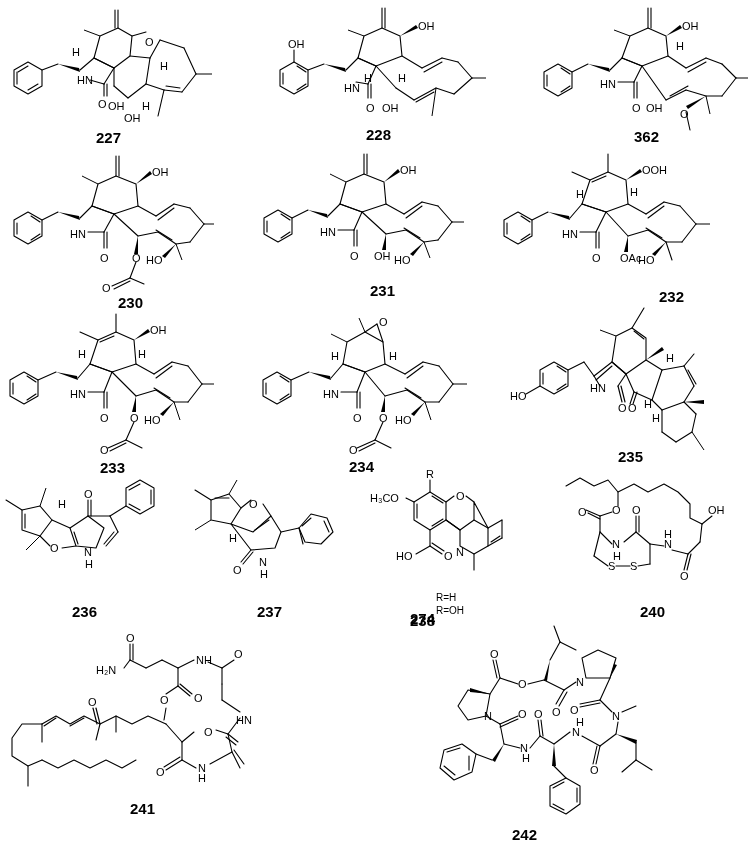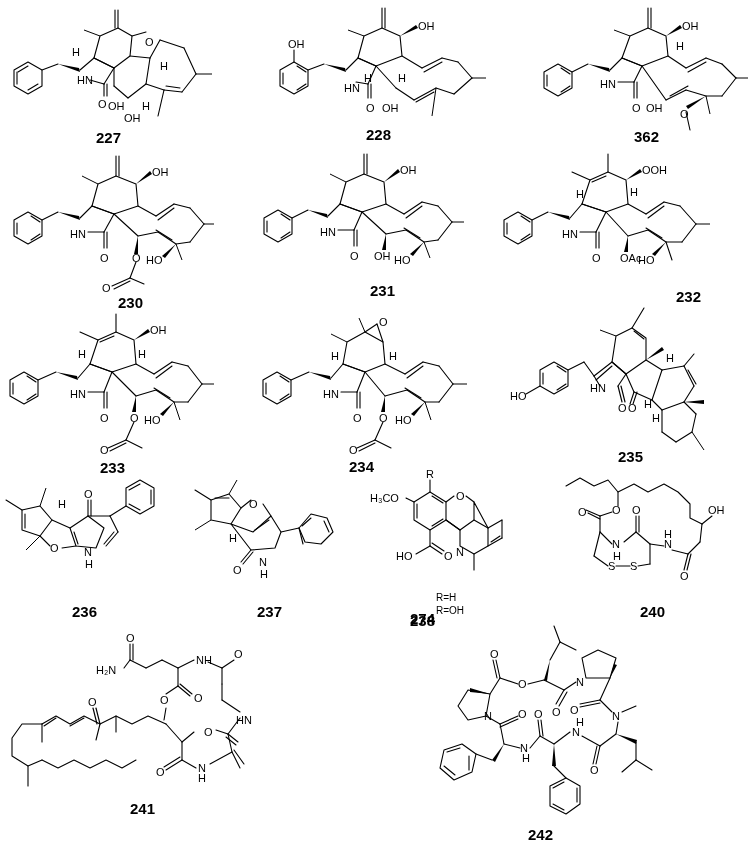--- a/index.html
+++ b/index.html
@@ -282,21 +282,21 @@
     <polygon class="wedge" points="166,92 152,104 155,106"></polygon>
     <polygon class="wedge" points="128,86 124,102 128,102"></polygon>
     <text class="atom" x="142" y="24">OOH</text>
     <text class="atom" x="76" y="48">H</text>
     <text class="atom" x="130" y="46">H</text>
     <text class="atom" x="62" y="88">HN</text>
     <text class="atom" x="92" y="112">O</text>
     <text class="atom" x="120" y="112">OAc</text>
     <text class="atom" x="138" y="114">HO</text>
   </svg>
-  <div class="label" style="left:176px;top:138px;width:24px;text-align:center;">232</div>
+  <div class="label" style="left:159px;top:138px;width:24px;text-align:center;">232</div>
 </div>
 
 <div class="cell" style="left:0;top:308px;width:240px;height:165px;">
   <svg width="240" height="165">
     <polygon class="bond" points="10,72 24,64 38,72 38,88 24,96 10,88"></polygon>
     <line class="bond" x1="13" y1="75" x2="13" y2="86"></line>
       <line class="bond" x1="27" y1="68" x2="36" y2="74"></line>
       <line class="bond" x1="27" y1="92" x2="36" y2="86"></line>
     <line class="bond" x1="38" y1="72" x2="56" y2="64"></line>
     <polygon class="wedge" points="56,64 78,72 77,68"></polygon>
@@ -702,14 +702,14 @@
     <text class="atom" x="176" y="66">N</text>
     <text class="atom" x="170" y="94">O</text>
     <text class="atom" x="212" y="100">N</text>
     <text class="atom" x="120" y="132">N</text>
     <text class="atom" x="122" y="142">H</text>
     <text class="atom" x="134" y="98">O</text>
     <text class="atom" x="172" y="116">N</text>
     <text class="atom" x="176" y="106">H</text>
     <text class="atom" x="190" y="154">O</text>
   </svg>
-  <div class="label" style="left:128px;top:206px;width:24px;">242</div>
+  <div class="label" style="left:112px;top:206px;width:24px;">242</div>
 </div>
 
 </body></html>

